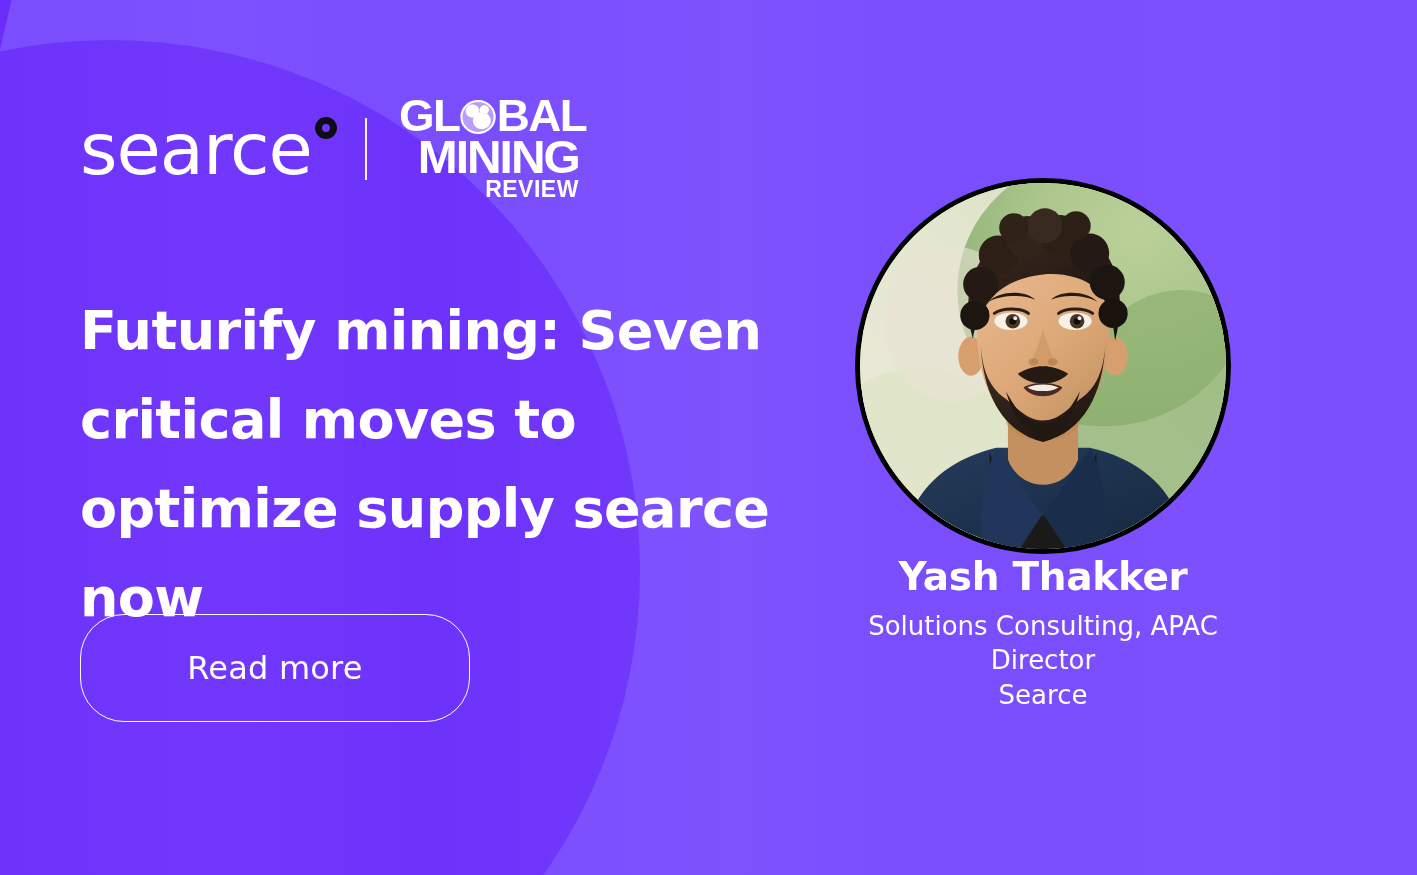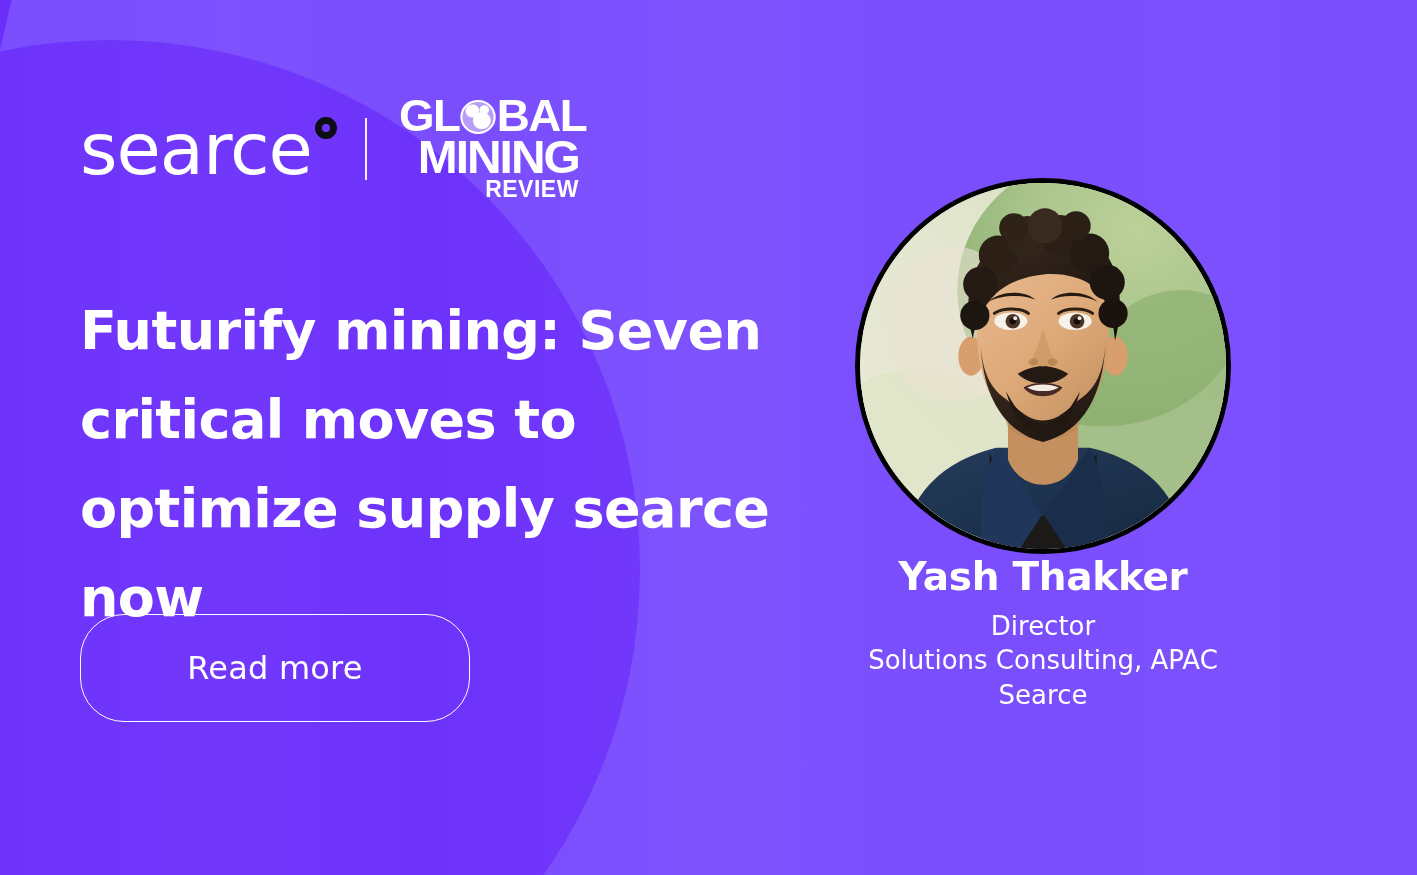--- a/index.html
+++ b/index.html
@@ -355,19 +355,19 @@
       <circle cx="260" cy="134" r="15" fill="#1a120d"></circle>
       <circle cx="190" cy="44" r="18" fill="#382a1e"></circle>
       <circle cx="158" cy="46" r="15" fill="#2f2217"></circle>
       <circle cx="222" cy="44" r="15" fill="#2b1f16"></circle>
     </svg>
   </div>
 
   <div class="speaker">
     <div class="speaker-name">Yash Thakker</div>
     <div class="speaker-meta">
+      <div>Solutions Consulting, APAC</div>
       <div>Director</div>
-      <div>Solutions Consulting, APAC</div>
       <div>Searce</div>
     </div>
   </div>
 
 </div>
 
 </body></html>

